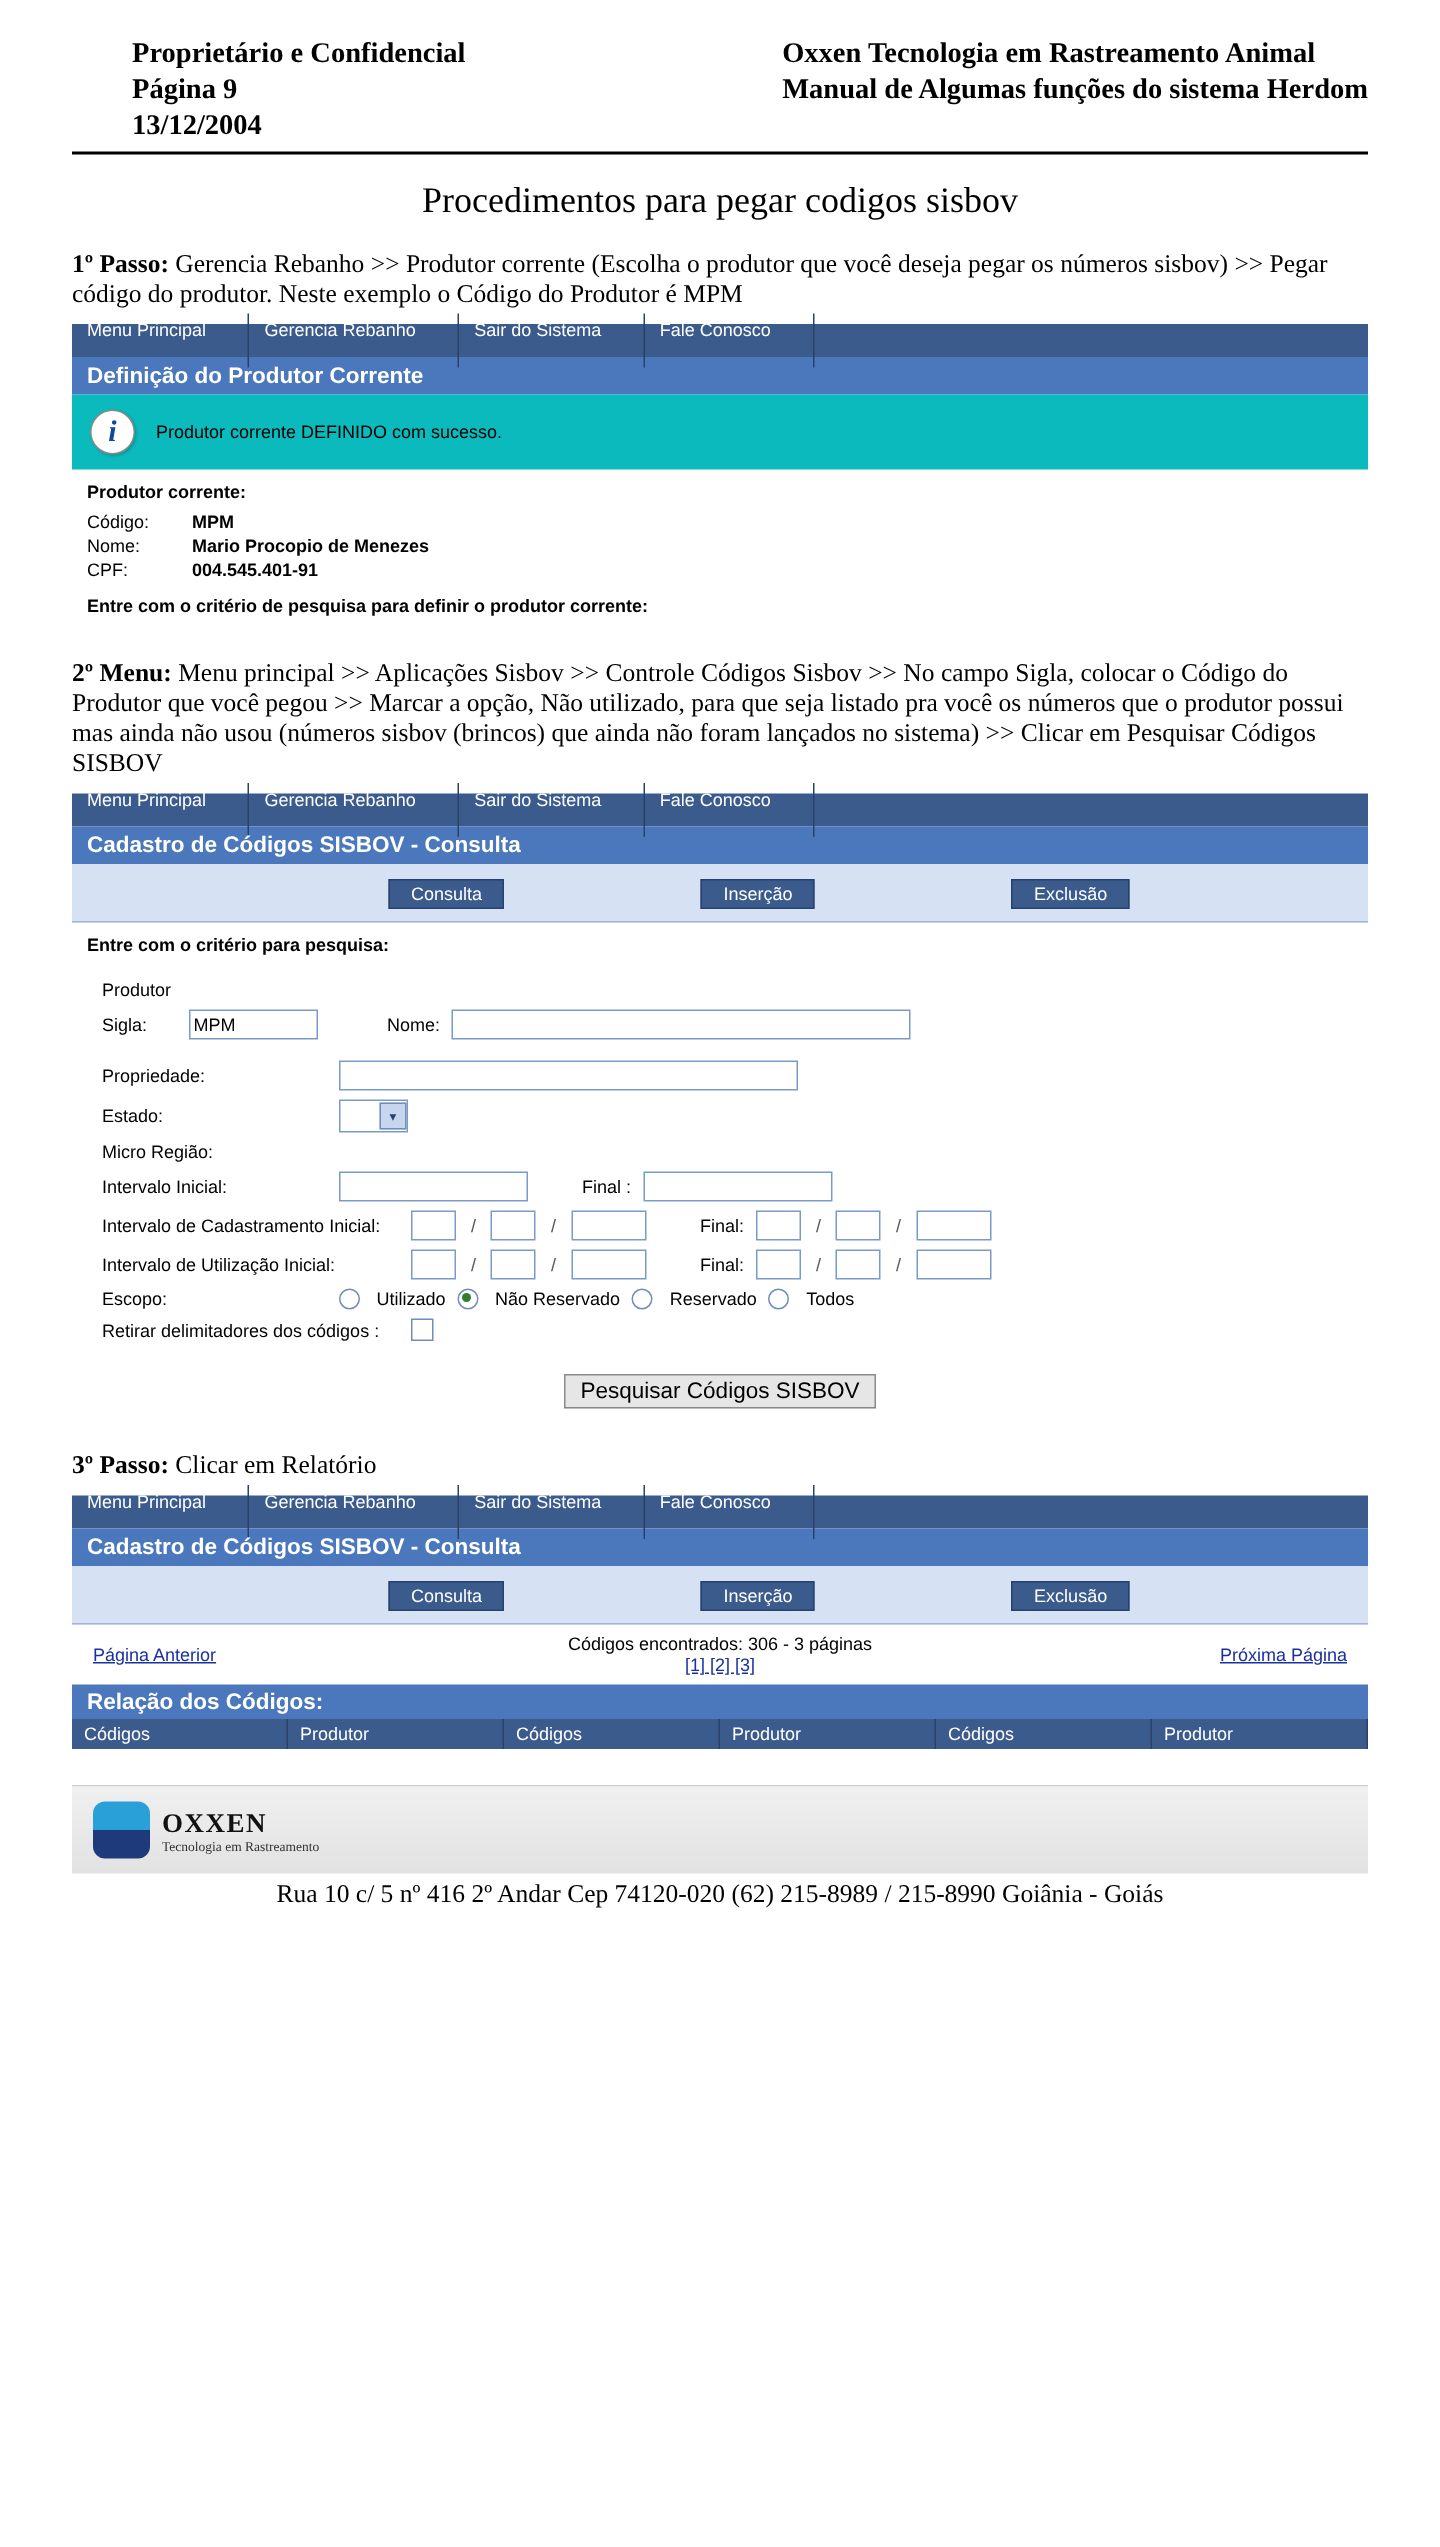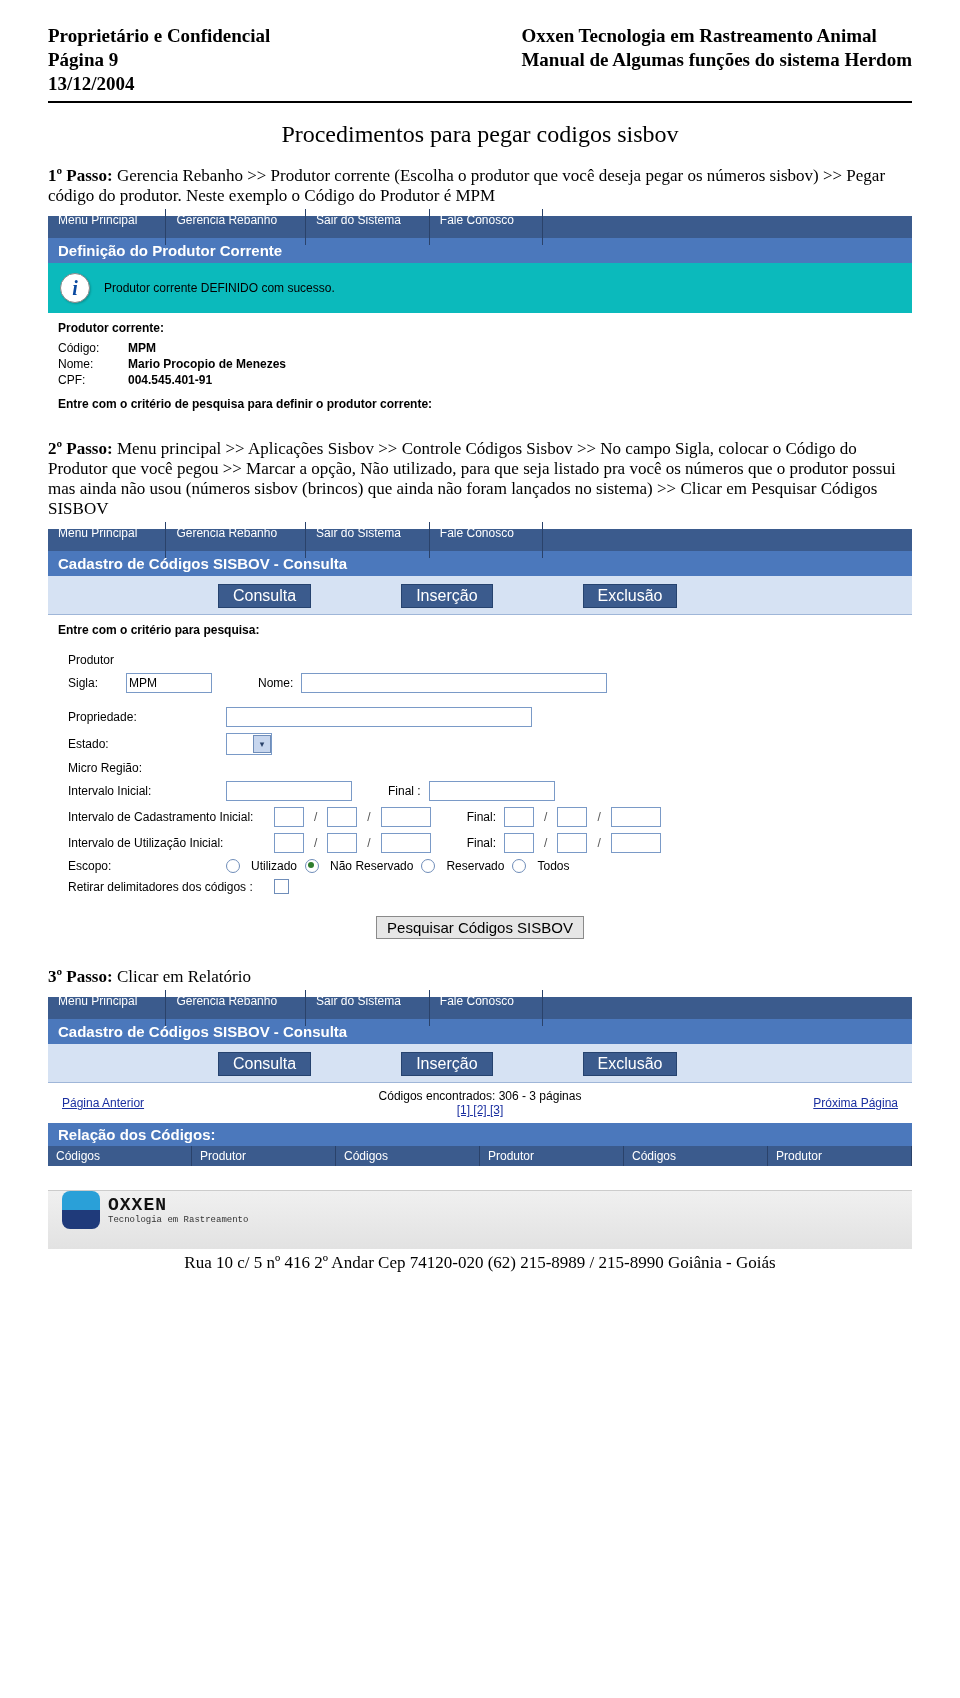--- a/index.html
+++ b/index.html
@@ -11,20 +11,21 @@
     background: #fff;
     width: 960px;
   }
   .page {
     padding: 24px 48px 12px 48px;
   }
   .header {
     display: flex;
     justify-content: space-between;
     margin-bottom: 2px;
+    margin-left: 40px;
   }
   .header-left, .header-right {
     font-weight: bold;
     font-size: 19px;
   }
   .header-left div, .header-right div { line-height: 1.25; }
   .hr {
     border-top: 2px solid #000;
     margin: 6px 0 18px 0;
   }
@@ -108,21 +109,22 @@
     align-items: center;
     height: 28px;
     border-bottom: 1px solid #9fb6d8;
   }
   .spacer70 { width: 70px; }
   .tabbtn {
     background: #3b5b8d;
     color: #fff;
     border: 1px solid #26436f;
     padding: 2px 14px;
-    font-size: 16px;
+    font-size: 12px;
+    margin-left: 41px;
   }
   .criteria-head {
     font-weight: bold;
     padding: 8px 10px 6px 10px;
   }
   .form {
     padding: 4px 20px 8px 20px;
   }
   .row {
     display: flex;
@@ -229,24 +231,23 @@
   .cols .c1 { flex: 1; }
 
   .footer {
     margin-top: 24px;
     border-top: 1px solid #ccc;
   }
   .footband {
     background: linear-gradient(#f0f0f0,#e2e2e2);
     height: 58px;
     display: flex;
-    align-items: flex-start;
+    align-items: center;
     padding: 0 14px;
     gap: 10px;
-    font-family: Liberation Mono, monospace;
   }
   .logo {
     display: flex;
     align-items: center;
     gap: 8px;
   }
   .logo-badge {
     width: 38px; height: 38px;
     display: flex; flex-direction: column;
   }
@@ -311,21 +312,21 @@
         </div>
       <div class="kv">
           <div class="k">CPF:</div>
           <div class="v">004.545.401-91</div>
         </div>
       <div class="lbl" style="margin-top:10px">Entre com o critério de pesquisa para definir o produtor corrente:</div>
     </div>
   </div>
 
   <div class="para">
-    <span class="bold">2º Passo:</span>
+    <span class="bold">2º Menu:</span>
     <span> Menu principal &gt;&gt; Aplicações Sisbov &gt;&gt; Controle Códigos Sisbov &gt;&gt; No campo Sigla, colocar o Código do Produtor que você pegou &gt;&gt; Marcar a opção, Não utilizado, para que seja listado pra você os números que o produtor possui mas ainda não usou (números sisbov (brincos) que ainda não foram lançados no sistema) &gt;&gt; Clicar em Pesquisar Códigos SISBOV</span>
   </div>
 
   <div class="ui2">
     <div class="menubar">
       <div class="mi">Menu Principal</div>
       <div class="mi">Gerencia Rebanho</div>
       <div class="mi">Sair do Sistema</div>
       <div class="mi">Fale Conosco</div>
     </div>

